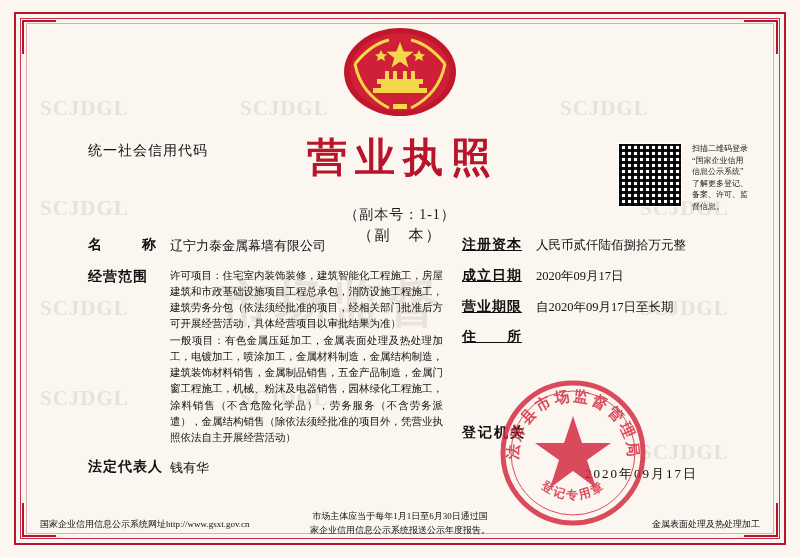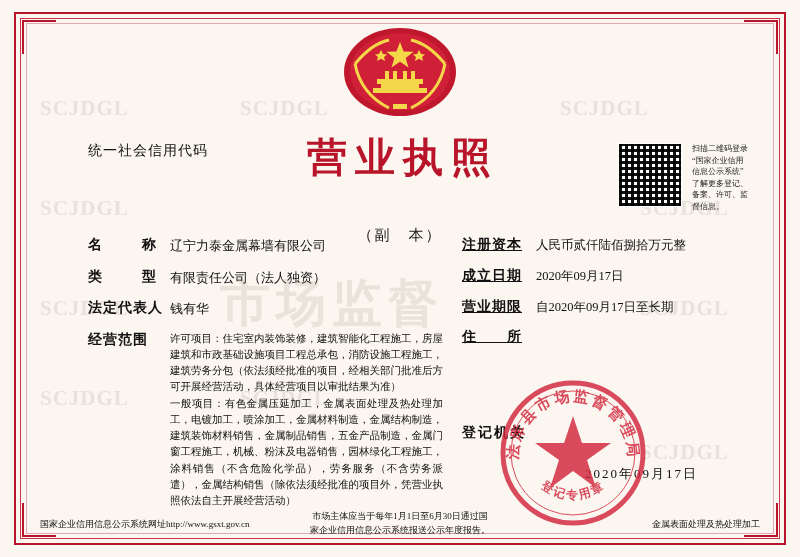--- a/index.html
+++ b/index.html
@@ -344,48 +344,45 @@
       <path d="M14 40 Q30 20 48 16" stroke="#f5d84a" stroke-width="3" fill="none"></path>
       <path d="M104 40 Q88 20 70 16" stroke="#f5d84a" stroke-width="3" fill="none"></path>
       <path d="M14 40 Q20 70 48 84" stroke="#f5d84a" stroke-width="3" fill="none"></path>
       <path d="M104 40 Q98 70 70 84" stroke="#f5d84a" stroke-width="3" fill="none"></path>
       <rect x="52" y="80" width="14" height="5" fill="#f5d84a"></rect>
     </svg>
   </div>
 
   <div class="title">营业执照</div>
   <div class="subtitle">（副　本）</div>
+  <div class="subtitle2">（副本号：1-1）</div>
 
   <div class="credit-label">统一社会信用代码</div>
 
   <div class="qr"></div>
   <div class="qr-note" style="white-space:pre-line;">扫描二维码登录
 “国家企业信用
 信息公示系统”
 了解更多登记、
 备案、许可、监
 督信息。</div>
 
   <div class="fields-left">
     <div class="row">
       <div class="lbl">名　　称</div>
       <div class="val">辽宁力泰金属幕墙有限公司</div>
     </div>
-    <div class="row">
-      <div class="lbl">类　　型</div>
-      <div class="val">有限责任公司（法人独资）</div>
-    </div>
-    <div class="row">
-      <div class="lbl lbl4">法定代表人</div>
-      <div class="val">钱有华</div>
-    </div>
     <div class="row scope">
       <div class="lbl lbl4">经营范围</div>
       <div class="val" style="white-space:pre-line;">许可项目：住宅室内装饰装修，建筑智能化工程施工，房屋建筑和市政基础设施项目工程总承包，消防设施工程施工，建筑劳务分包（依法须经批准的项目，经相关部门批准后方可开展经营活动，具体经营项目以审批结果为准）
 一般项目：有色金属压延加工，金属表面处理及热处理加工，电镀加工，喷涂加工，金属材料制造，金属结构制造，建筑装饰材料销售，金属制品销售，五金产品制造，金属门窗工程施工，机械、粉沫及电器销售，园林绿化工程施工，涂料销售（不含危险化学品），劳务服务（不含劳务派遣），金属结构销售（除依法须经批准的项目外，凭营业执照依法自主开展经营活动）</div>
+    </div>
+    <div class="row">
+      <div class="lbl lbl4">法定代表人</div>
+      <div class="val">钱有华</div>
     </div>
   </div>
 
   <div class="fields-right">
     <div class="rrow">
       <div class="lbl">注册资本</div>
       <div class="val">人民币贰仟陆佰捌拾万元整</div>
     </div>
     <div class="rrow">
       <div class="lbl">成立日期</div>

